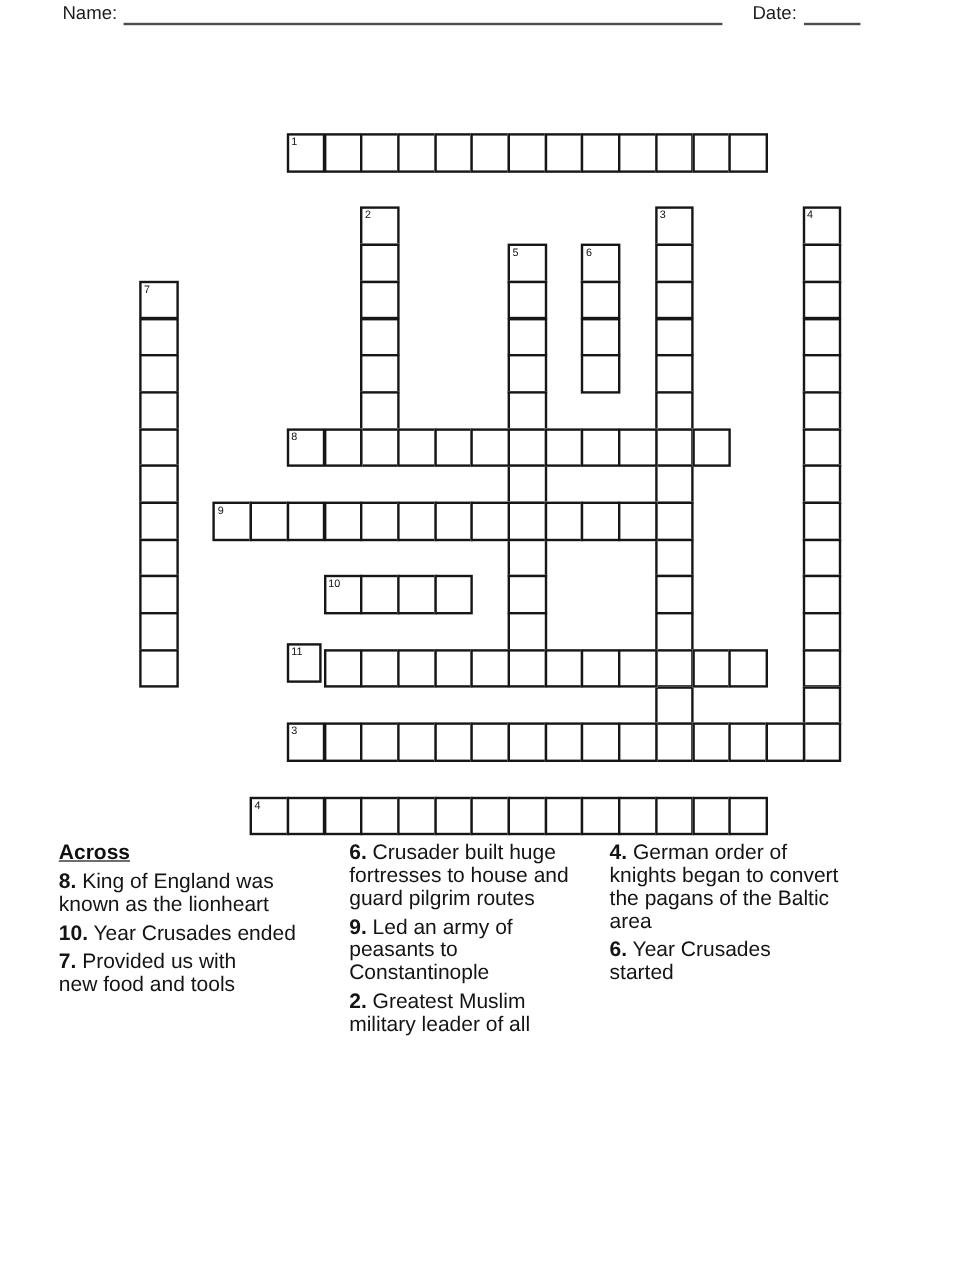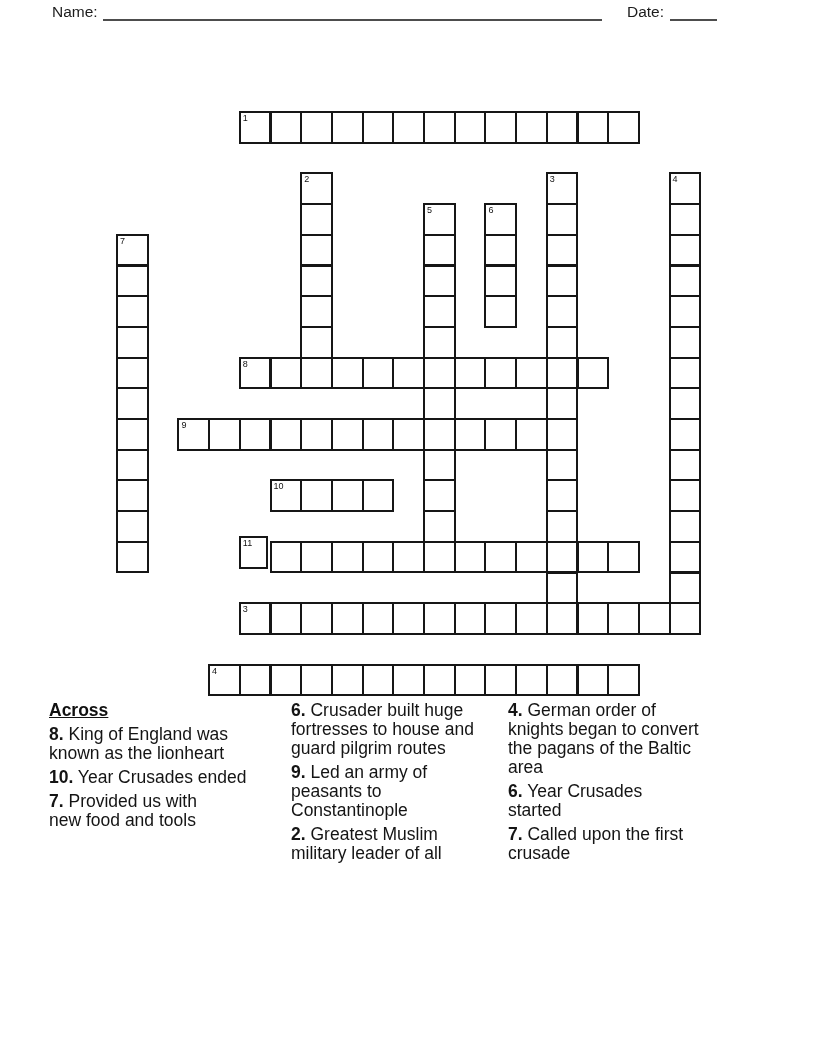--- a/index.html
+++ b/index.html
@@ -234,18 +234,16 @@
         <div class="clue"><span class="cnum">2.</span><span class="ctext"> Greatest Muslim
 military leader of all</span></div>
       </div>
     <div class="clue-col" style="left:508px;width:254px">
         <div class="clue"><span class="cnum">4.</span><span class="ctext"> German order of
 knights began to convert
 the pagans of the Baltic
 area</span></div>
         <div class="clue"><span class="cnum">6.</span><span class="ctext"> Year Crusades
 started</span></div>
-        <div class="clue"><span class="cnum">7.</span><span class="ctext"> Called upon the first
-crusade</span></div>
       </div>
   </div>
 
 </div>
 
 </body></html>

